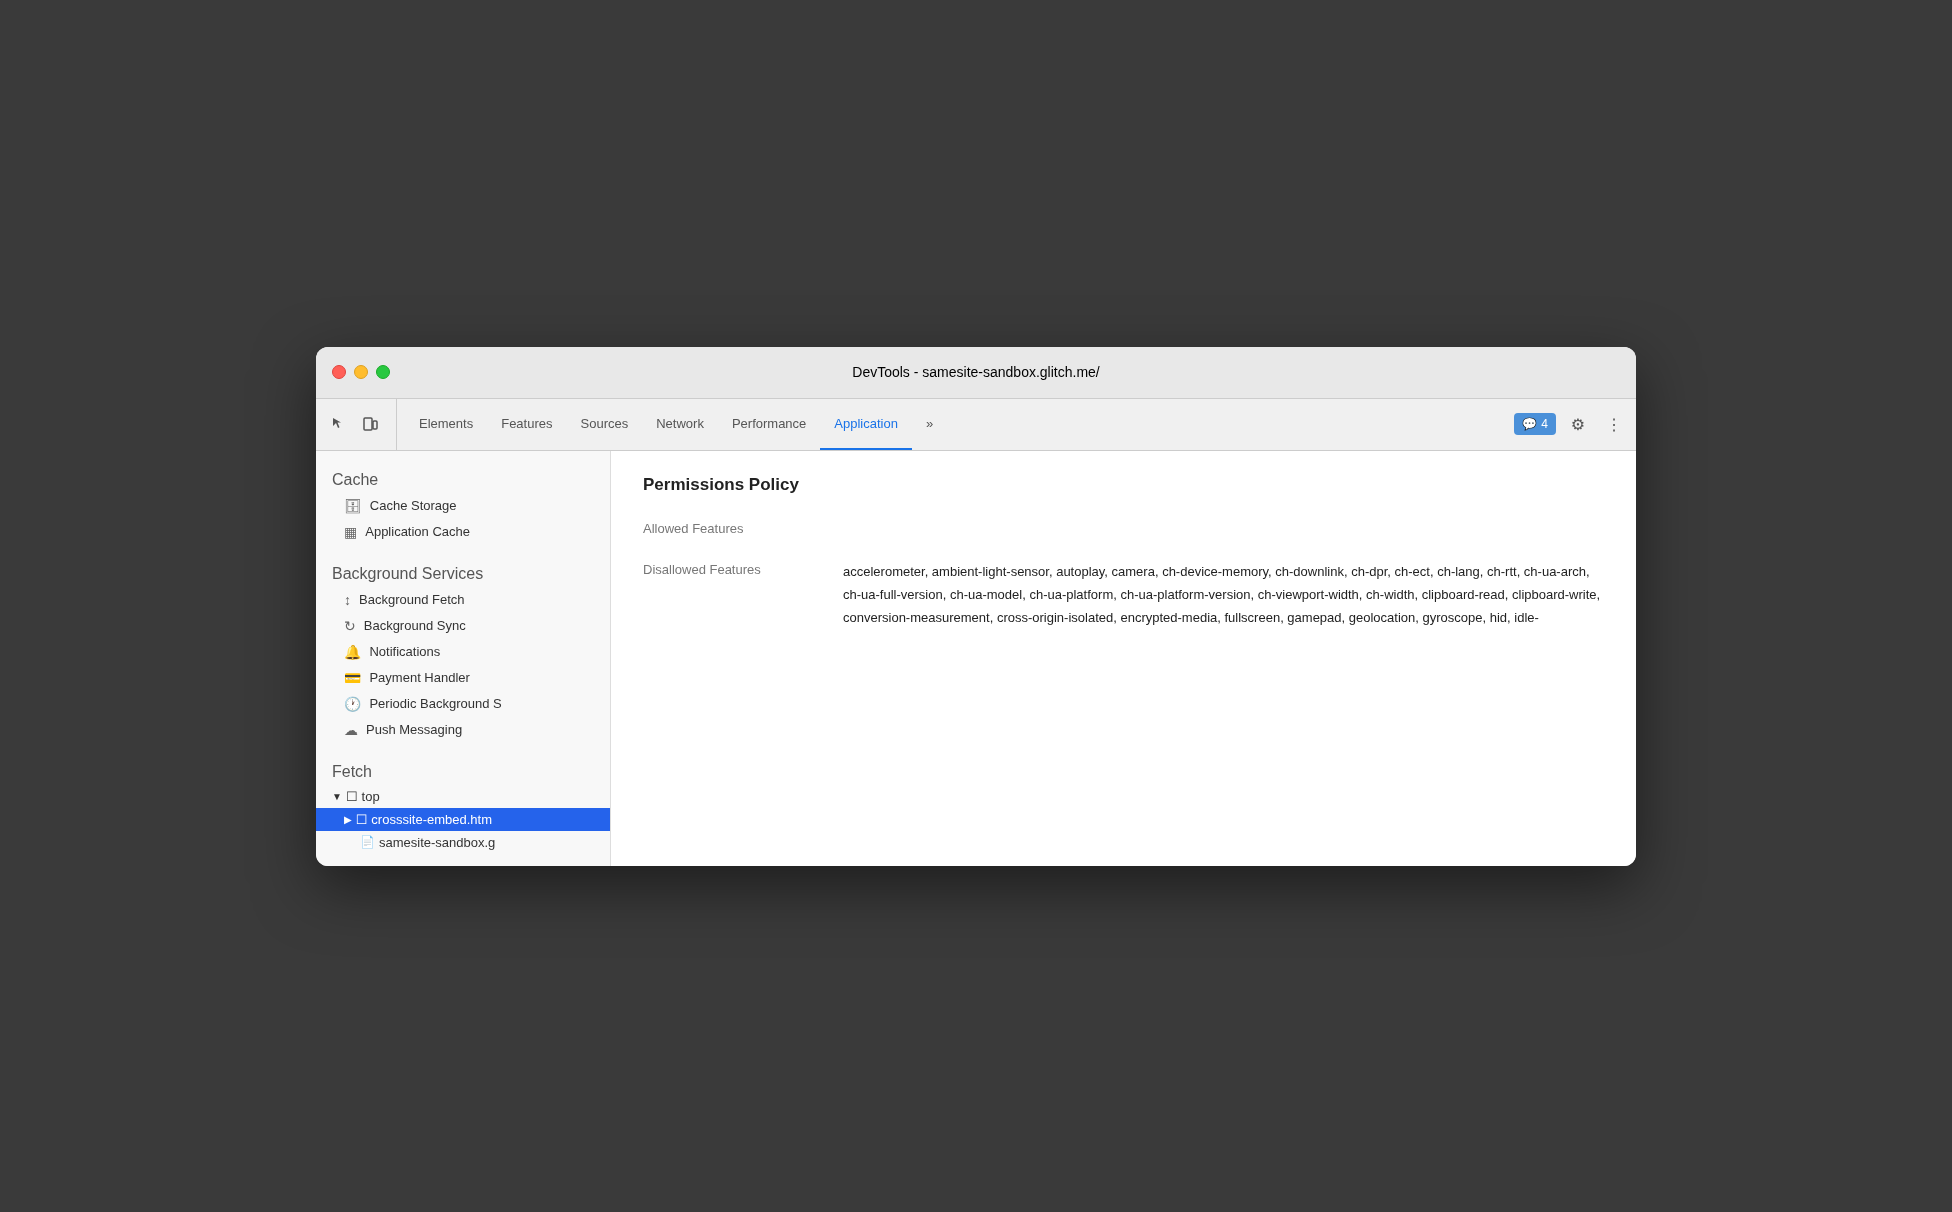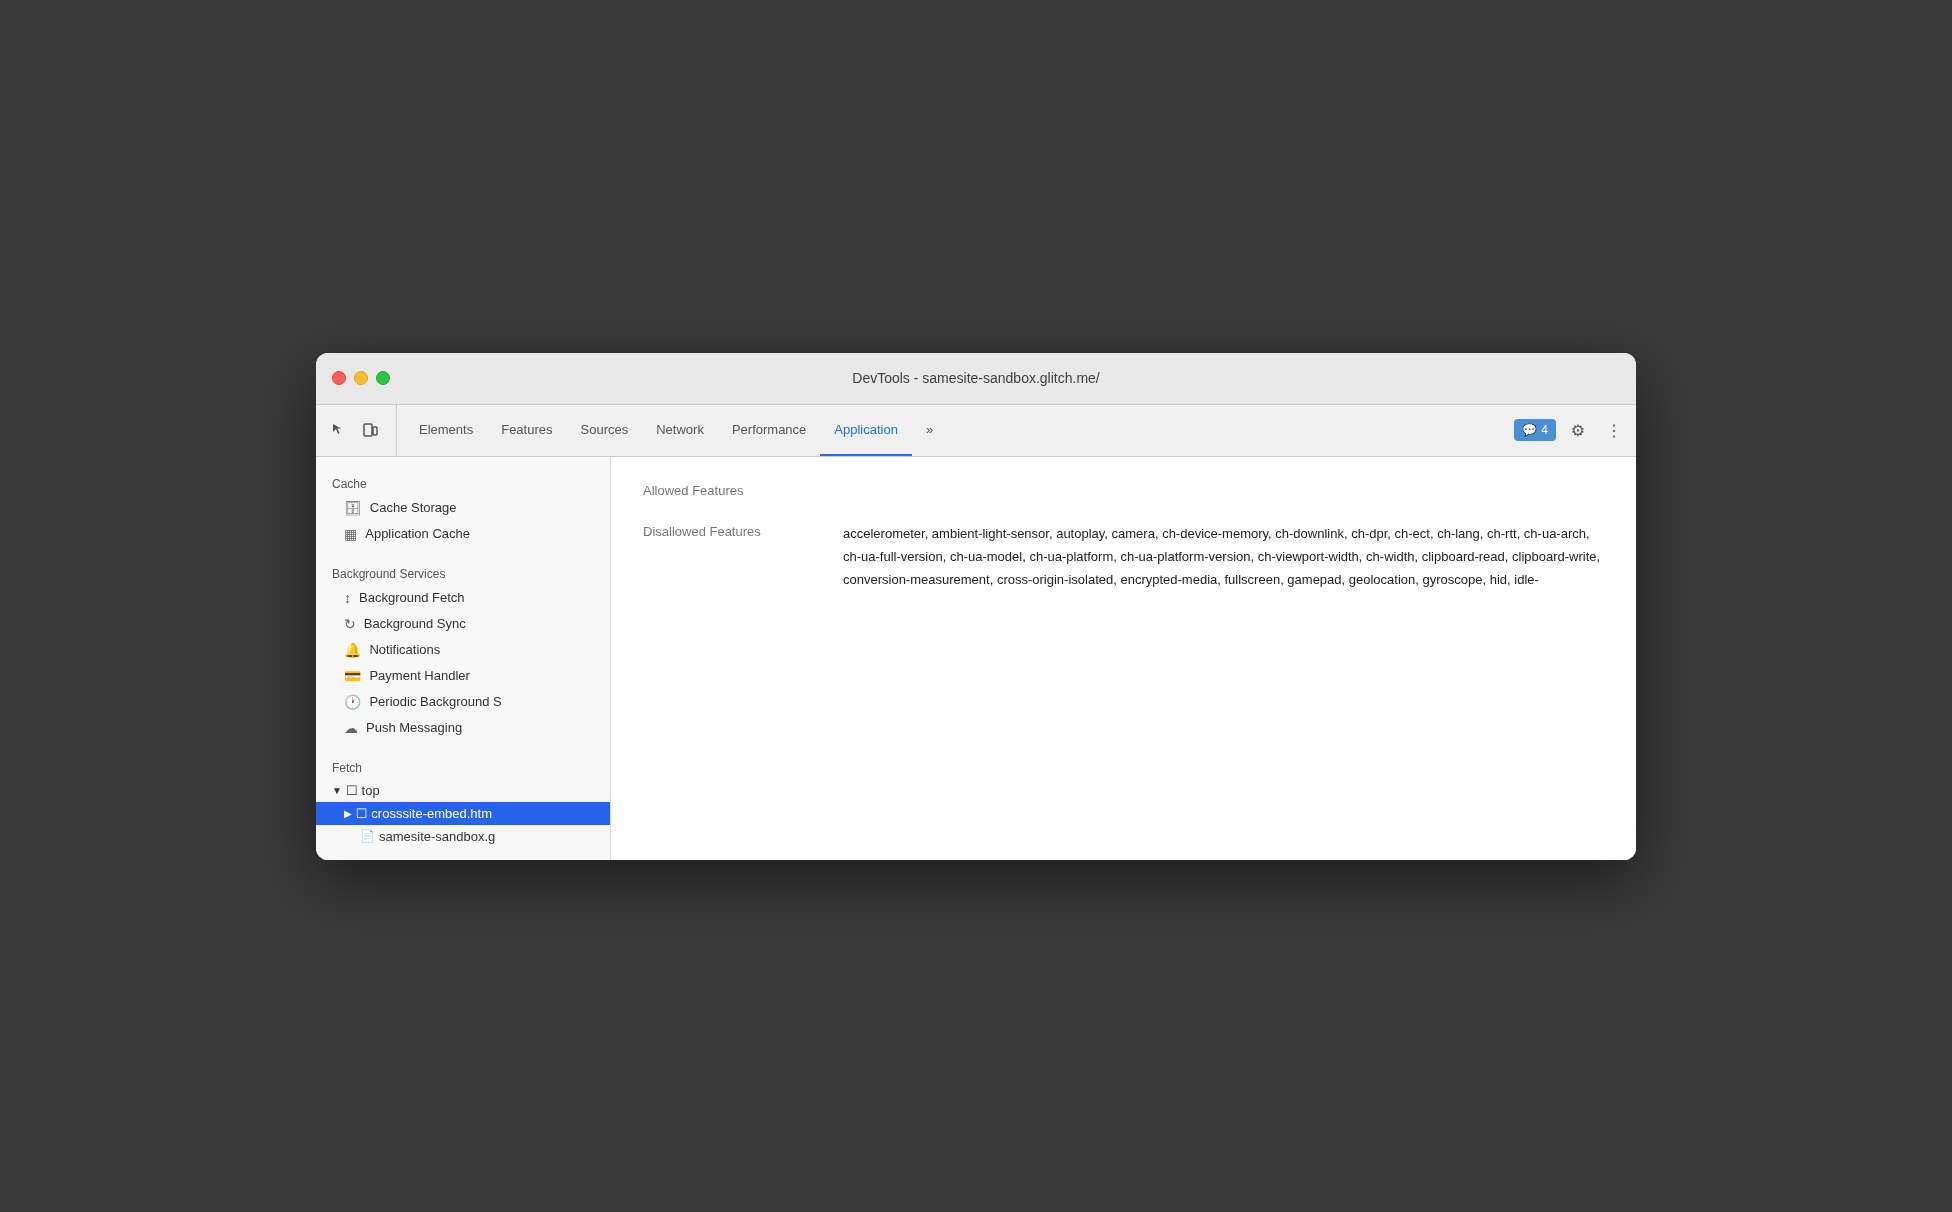--- a/index.html
+++ b/index.html
@@ -43,21 +43,21 @@
       cursor: pointer;
     }
     .traffic-light.close { background: #ff5f57; border: 1px solid #e0443e; }
     .traffic-light.minimize { background: #ffbd2e; border: 1px solid #dea123; }
     .traffic-light.maximize { background: #28c840; border: 1px solid #1aab29; }
     .title-bar-title {
       position: absolute;
       left: 50%;
       transform: translateX(-50%);
       font-size: 14px;
-      color: #404040;
+      color: #000000;
     }
     
     .tab-bar {
       background: #f0f0f0;
       border-bottom: 1px solid #ccc;
       display: flex;
       align-items: stretch;
       height: 52px;
       padding: 0 8px;
       justify-content: flex-end;
@@ -134,21 +134,21 @@
     
     .sidebar {
       width: 295px;
       background: #f8f8f8;
       border-right: 1px solid #ddd;
       overflow-y: auto;
       padding: 12px 0;
       flex-shrink: 0;
     }
     .sidebar-section-label {
-      font-size: 12px;
+      font-size: 16px;
       color: #555;
       padding: 8px 16px 4px;
       font-weight: 400;
     }
     .sidebar-item {
       display: flex;
       align-items: center;
       gap: 8px;
       padding: 5px 16px 5px 28px;
       font-size: 13px;
@@ -343,20 +343,21 @@
         <span>☐</span>
         <span>crosssite-embed.htm</span>
       </div>
       <div class="tree-item tree-child">
         <span style="margin-left:16px; font-size:12px;">📄</span>
         <span>samesite-sandbox.g</span>
       </div>
     </div>
 
     <div class="content">
+      <div class="content-title">Permissions Policy</div>
 
       <div class="policy-table">
         <div class="policy-row">
           <div class="policy-label">Allowed Features</div>
         </div>
         <div class="policy-row">
           <div class="policy-label">Disallowed Features</div>
           <div class="policy-value">accelerometer, ambient-light-sensor, autoplay, camera, ch-device-memory, ch-downlink, ch-dpr, ch-ect, ch-lang, ch-rtt, ch-ua-arch, ch-ua-full-version, ch-ua-model, ch-ua-platform, ch-ua-platform-version, ch-viewport-width, ch-width, clipboard-read, clipboard-write, conversion-measurement, cross-origin-isolated, encrypted-media, fullscreen, gamepad, geolocation, gyroscope, hid, idle-</div>
         </div>
       </div>

